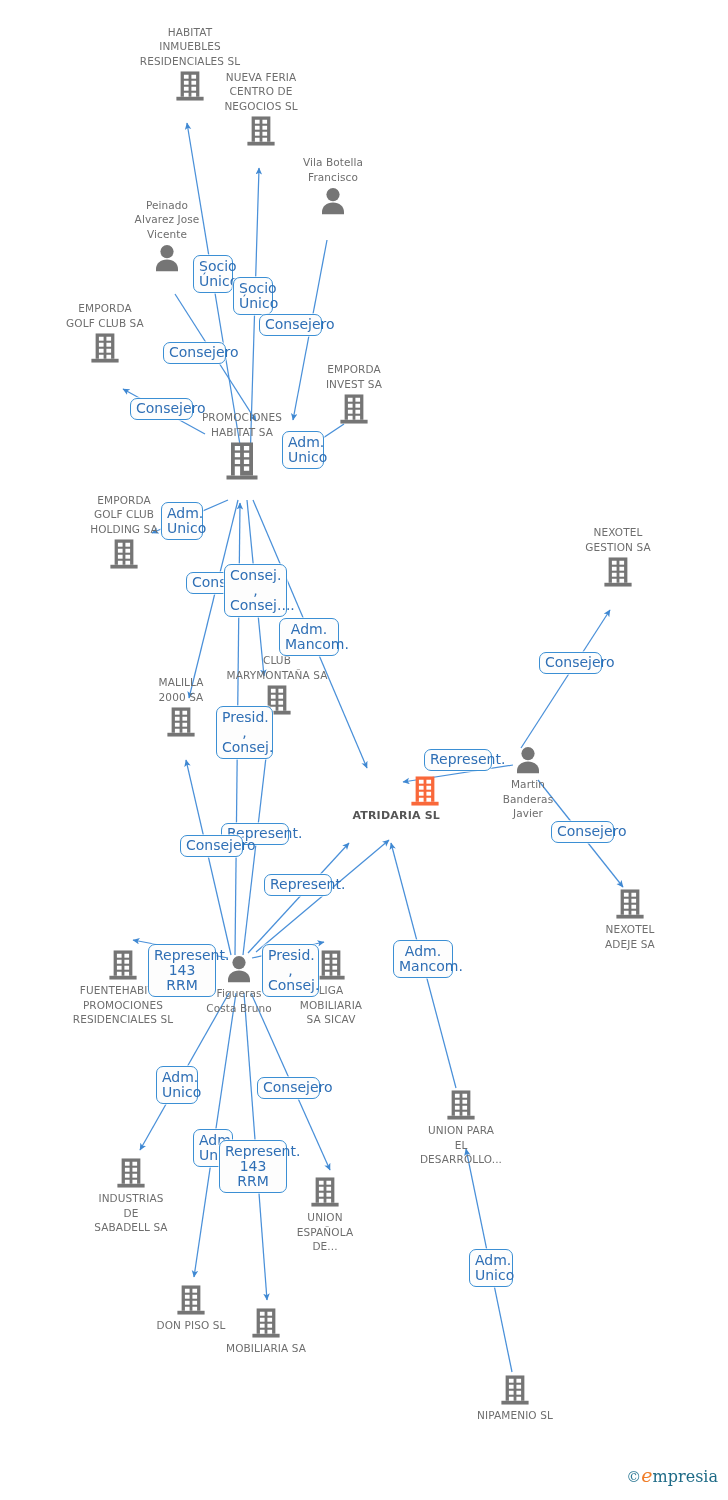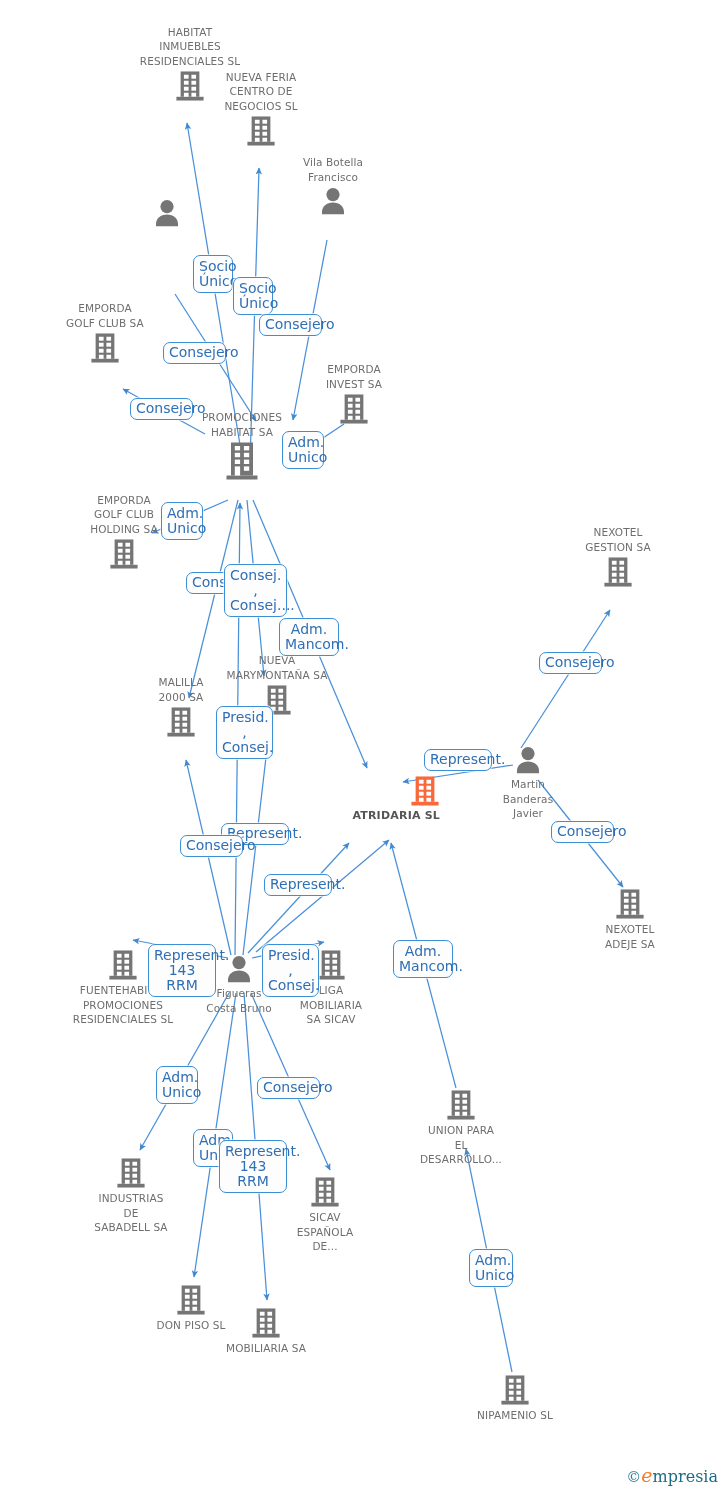--- a/index.html
+++ b/index.html
@@ -160,20 +160,23 @@
       </div>
       <div class="node above" style="left: 333px; top: 155px;">
         <span class="caption">Vila Botella
 Francisco</span>
         <span class="glyph"><svg width="30" height="30" viewBox="0 0 30 30" xmlns="http://www.w3.org/2000/svg">
             <circle cx="15" cy="8.6" r="6.6" fill="#757575"></circle>
             <path d="M15 16.5c-6.4 0-11 4.1-11 9.3v2.4h22v-2.4c0-5.2-4.6-9.3-11-9.3z" fill="#757575"></path>
           </svg></span>
       </div>
       <div class="node above" style="left: 167px; top: 197.5px;">
+        <span class="caption">Peinado
+Alvarez Jose
+Vicente</span>
         <span class="glyph"><svg width="30" height="30" viewBox="0 0 30 30" xmlns="http://www.w3.org/2000/svg">
             <circle cx="15" cy="8.6" r="6.6" fill="#757575"></circle>
             <path d="M15 16.5c-6.4 0-11 4.1-11 9.3v2.4h22v-2.4c0-5.2-4.6-9.3-11-9.3z" fill="#757575"></path>
           </svg></span>
       </div>
       <div class="node above" style="left: 105px; top: 301px;">
         <span class="caption">EMPORDA
 GOLF CLUB SA</span>
         <span class="glyph"><svg width="30" height="32" viewBox="0 0 32 34" xmlns="http://www.w3.org/2000/svg">
             <rect x="6" y="1.5" width="20" height="27" fill="#757575"></rect>
@@ -247,21 +250,21 @@
             <rect x="17.5" y="5" width="5" height="4.2" fill="#ffffff"></rect>
             <rect x="9.5" y="11.4" width="5" height="4.2" fill="#ffffff"></rect>
             <rect x="17.5" y="11.4" width="5" height="4.2" fill="#ffffff"></rect>
             <rect x="9.5" y="17.8" width="5" height="4.2" fill="#ffffff"></rect>
             <rect x="17.5" y="17.8" width="5" height="4.2" fill="#ffffff"></rect>
             <rect x="9.5" y="24.2" width="5" height="4.3" fill="#ffffff"></rect>
             <rect x="17.5" y="24.2" width="5" height="4.2" fill="#ffffff"></rect>
           </svg></span>
       </div>
       <div class="node above" style="left: 277px; top: 653px;">
-        <span class="caption">NUEVA
+        <span class="caption">CLUB
 MARYMONTAÑA SA</span>
         <span class="glyph"><svg width="30" height="32" viewBox="0 0 32 34" xmlns="http://www.w3.org/2000/svg">
             <rect x="6" y="1.5" width="20" height="27" fill="#757575"></rect>
             <rect x="1.5" y="28.5" width="29" height="4" fill="#757575"></rect>
             <rect x="9.5" y="5" width="5" height="4.2" fill="#ffffff"></rect>
             <rect x="17.5" y="5" width="5" height="4.2" fill="#ffffff"></rect>
             <rect x="9.5" y="11.4" width="5" height="4.2" fill="#ffffff"></rect>
             <rect x="17.5" y="11.4" width="5" height="4.2" fill="#ffffff"></rect>
             <rect x="9.5" y="17.8" width="5" height="4.2" fill="#ffffff"></rect>
             <rect x="17.5" y="17.8" width="5" height="4.2" fill="#ffffff"></rect>
@@ -407,21 +410,21 @@
             <rect x="1.5" y="28.5" width="29" height="4" fill="#757575"></rect>
             <rect x="9.5" y="5" width="5" height="4.2" fill="#ffffff"></rect>
             <rect x="17.5" y="5" width="5" height="4.2" fill="#ffffff"></rect>
             <rect x="9.5" y="11.4" width="5" height="4.2" fill="#ffffff"></rect>
             <rect x="17.5" y="11.4" width="5" height="4.2" fill="#ffffff"></rect>
             <rect x="9.5" y="17.8" width="5" height="4.2" fill="#ffffff"></rect>
             <rect x="17.5" y="17.8" width="5" height="4.2" fill="#ffffff"></rect>
             <rect x="9.5" y="24.2" width="5" height="4.3" fill="#ffffff"></rect>
             <rect x="17.5" y="24.2" width="5" height="4.2" fill="#ffffff"></rect>
           </svg></span>
-        <span class="caption">SICAV
+        <span class="caption">UNION
 ESPAÑOLA
 DE...</span>
       </div>
       <div class="node below" style="left: 191px; top: 1284px;">
         <span class="glyph"><svg width="30" height="32" viewBox="0 0 32 34" xmlns="http://www.w3.org/2000/svg">
             <rect x="6" y="1.5" width="20" height="27" fill="#757575"></rect>
             <rect x="1.5" y="28.5" width="29" height="4" fill="#757575"></rect>
             <rect x="9.5" y="5" width="5" height="4.2" fill="#ffffff"></rect>
             <rect x="17.5" y="5" width="5" height="4.2" fill="#ffffff"></rect>
             <rect x="9.5" y="11.4" width="5" height="4.2" fill="#ffffff"></rect>

